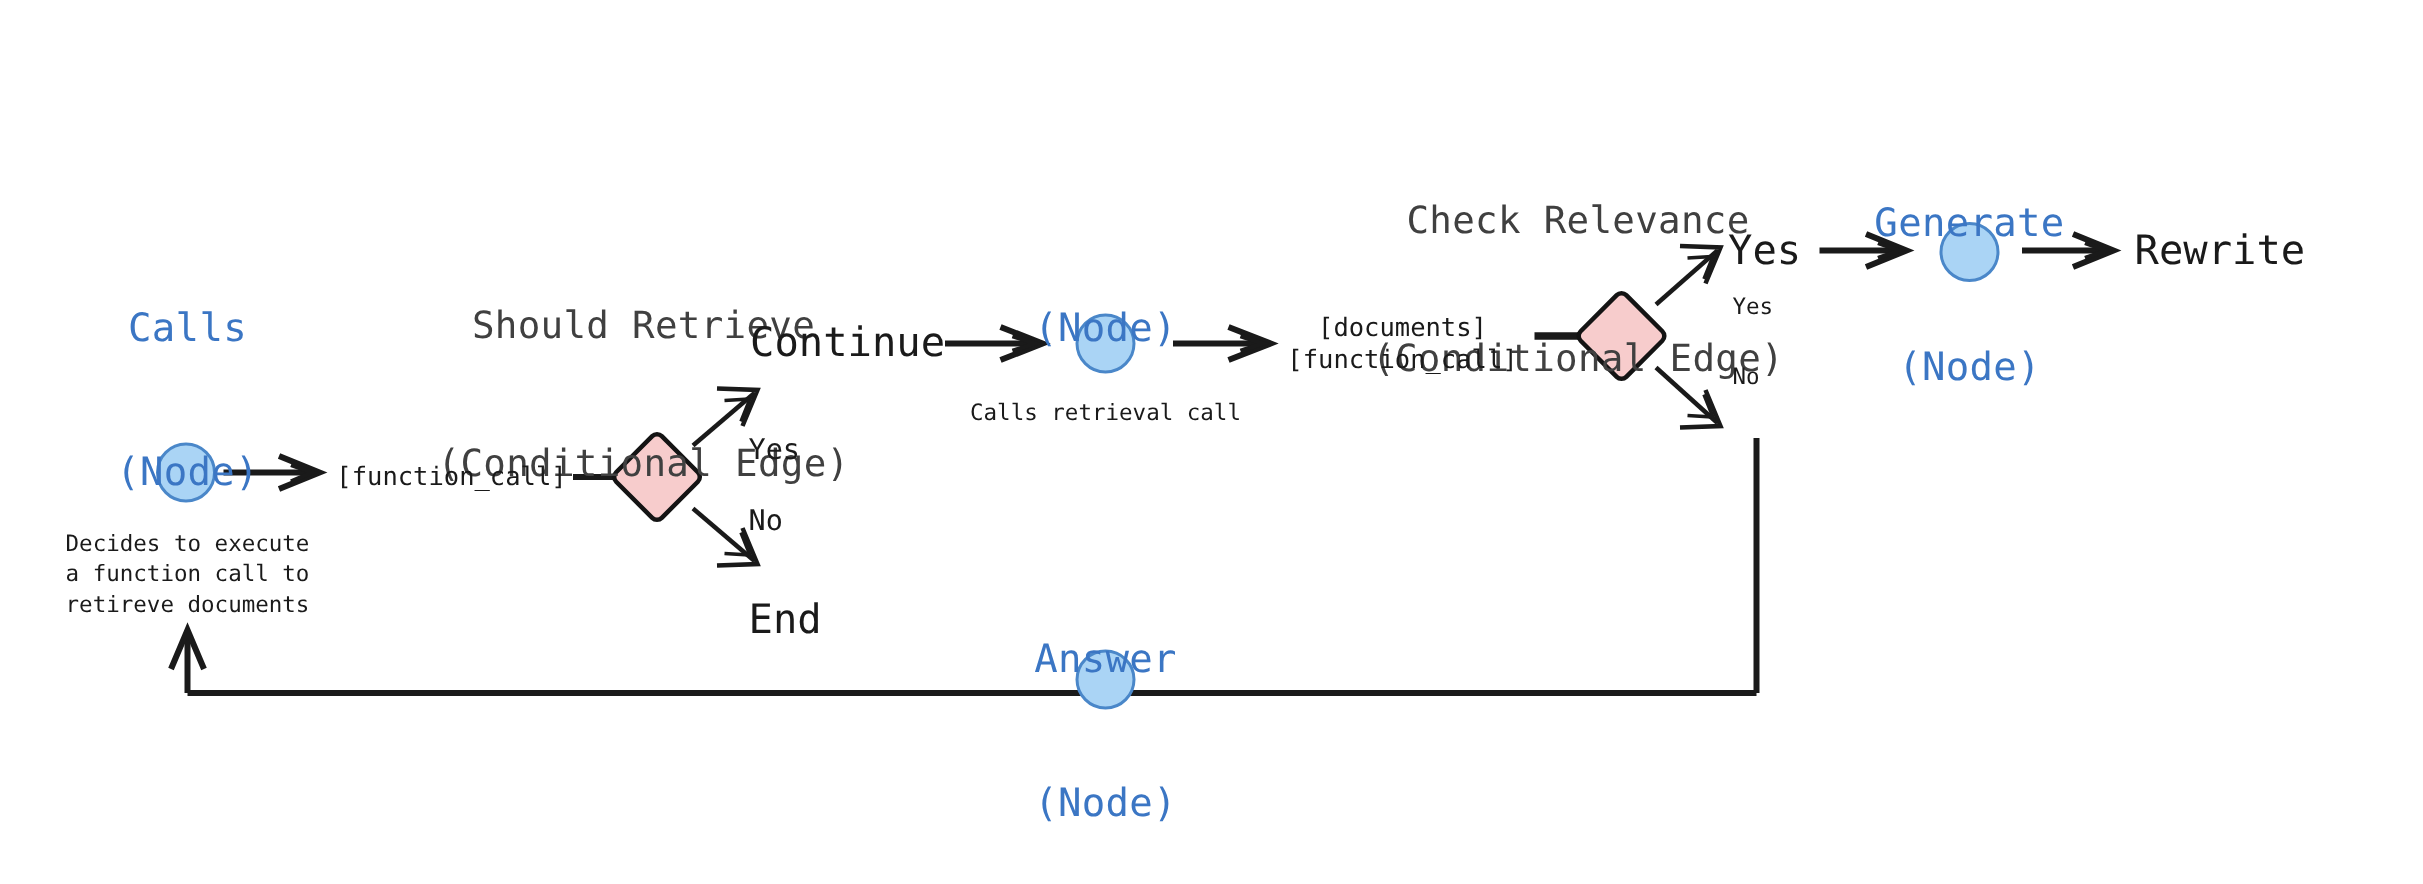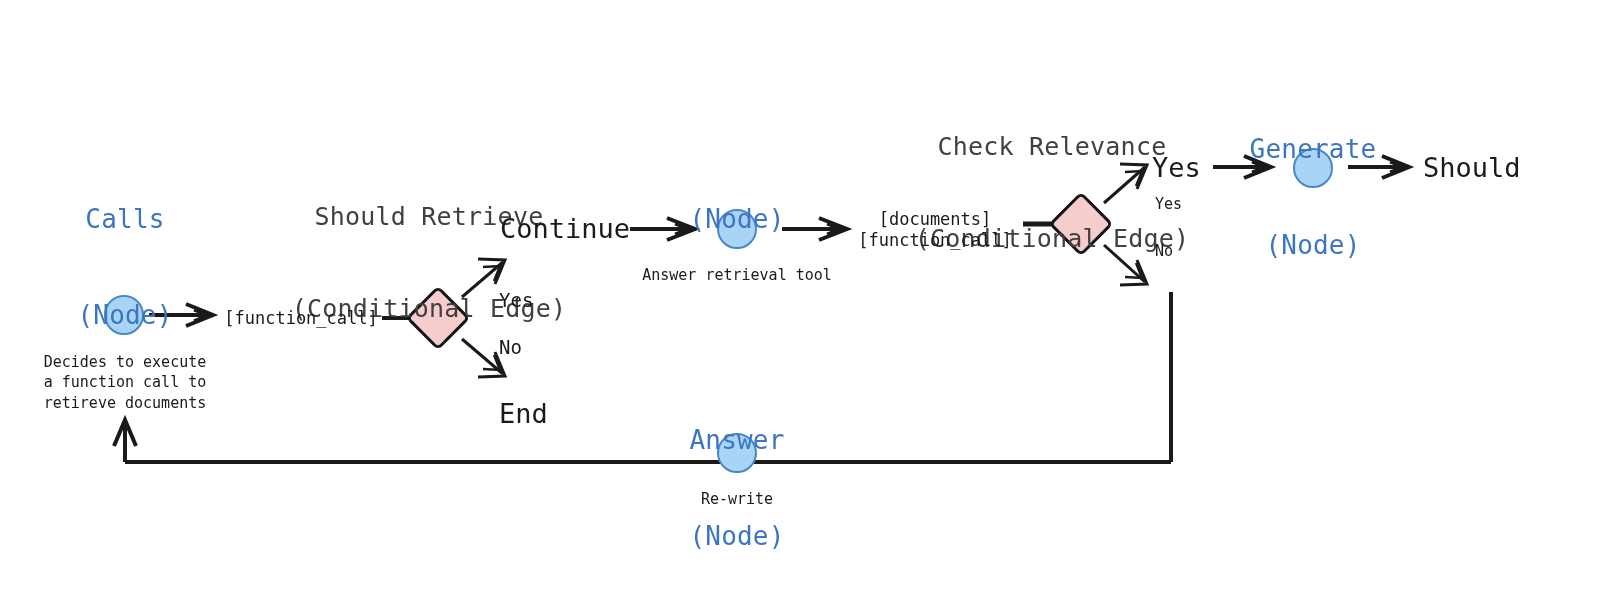--- a/index.html
+++ b/index.html
@@ -205,38 +205,37 @@
 
   <div class="lbl node-title ctr" style="left:737px; top:362px; width:260px;">
     <div>Answer</div>
     <div>(Node)</div>
   </div>
 
   <div class="lbl small-text ctr" style="left:125px; top:352px; width:300px; white-space:pre-line;">Decides to execute
 a function call to
 retireve documents</div>
 
-  <div class="lbl small-text ctr" style="left:737px; top:265px; width:300px;">Answer retrieval tool</div>
-
-  <div class="lbl small-text ctr" style="left:737px; top:489px; width:260px;">Re-write</div>
+  <div class="lbl small-text ctr" style="left:737px; top:265px; width:300px;">Calls retrieval call</div>
+
 
   <div class="lbl code-text ctr" style="left:301px; top:308px; width:180px;">[function_call]</div>
 
   <div class="lbl mid-text" style="left:499px; top:289px;">Yes</div>
 
   <div class="lbl mid-text" style="left:499px; top:336px;">No</div>
 
   <div class="lbl big-text" style="left:500px; top:213px;">Continue</div>
 
   <div class="lbl big-text" style="left:499px; top:398px;">End</div>
 
   <div class="lbl code-text ctr" style="left:935px; top:209px; width:260px; white-space:pre-line;">[documents]
 [function_call]</div>
 
   <div class="lbl mid-text" style="left:1155px; top:195px; font-size:15px;">Yes</div>
 
   <div class="lbl mid-text" style="left:1155px; top:242px; font-size:15px;">No</div>
 
   <div class="lbl big-text" style="left:1152px; top:152px;">Yes</div>
 
-  <div class="lbl big-text" style="left:1423px; top:152px;">Should</div>
+  <div class="lbl big-text" style="left:1423px; top:152px;">Rewrite</div>
 
 </div>
 
 </body></html>

